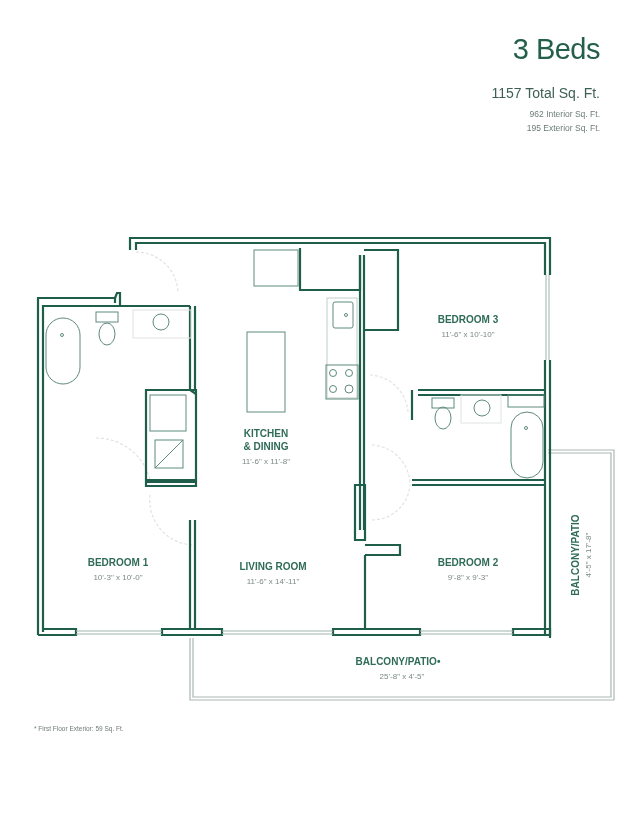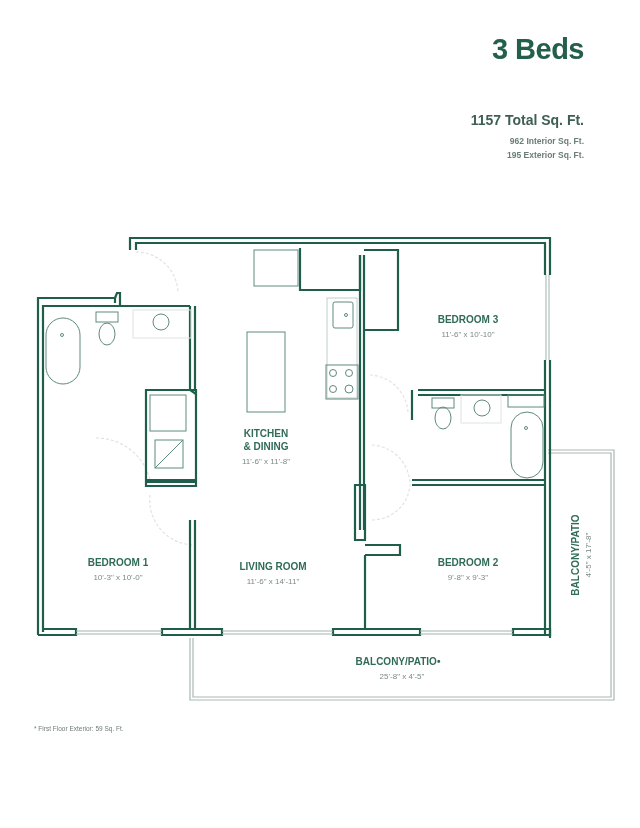--- a/index.html
+++ b/index.html
@@ -1,20 +1,20 @@
 <!DOCTYPE html>
 <html><head>
   <meta charset="utf-8">
   <style>
     html, body { margin: 0; padding: 0; background: #ffffff; }
     body { width: 640px; height: 828px; position: relative; overflow: hidden;
            font-family: "Liberation Sans", "DejaVu Sans", sans-serif; color: #1f5e4a; }
-    .summary { position: absolute; right: 56px; top: 34px; text-align: right; font-weight: bold; }
+    .summary { position: absolute; right: 40px; top: 34px; text-align: right; }
     .beds, .baths { font-size: 29px; line-height: 31px; color: #245f4b; letter-spacing: -0.5px; }
-    .total { margin-top: 47px; font-size: 14px; color: #3d5f54; }
+    .total { margin-top: 20px; font-size: 14px; color: #3d5f54; }
     .sub { font-size: 8.5px; color: #6b7d77; margin-top: 8px; }
     .sub + .sub { margin-top: 4px; }
     svg.plan { position: absolute; left: 0; top: 0; }
     .room-name { font-size: 10px; font-weight: bold; fill: #2f6b57; text-anchor: middle; }
     .room-dim { font-size: 8px; fill: #7c8a85; text-anchor: middle; }
     .footnote { position: absolute; left: 34px; top: 725px; font-size: 6.5px; color: #6f7a76; }
   </style>
 </head>
 <body>
 

